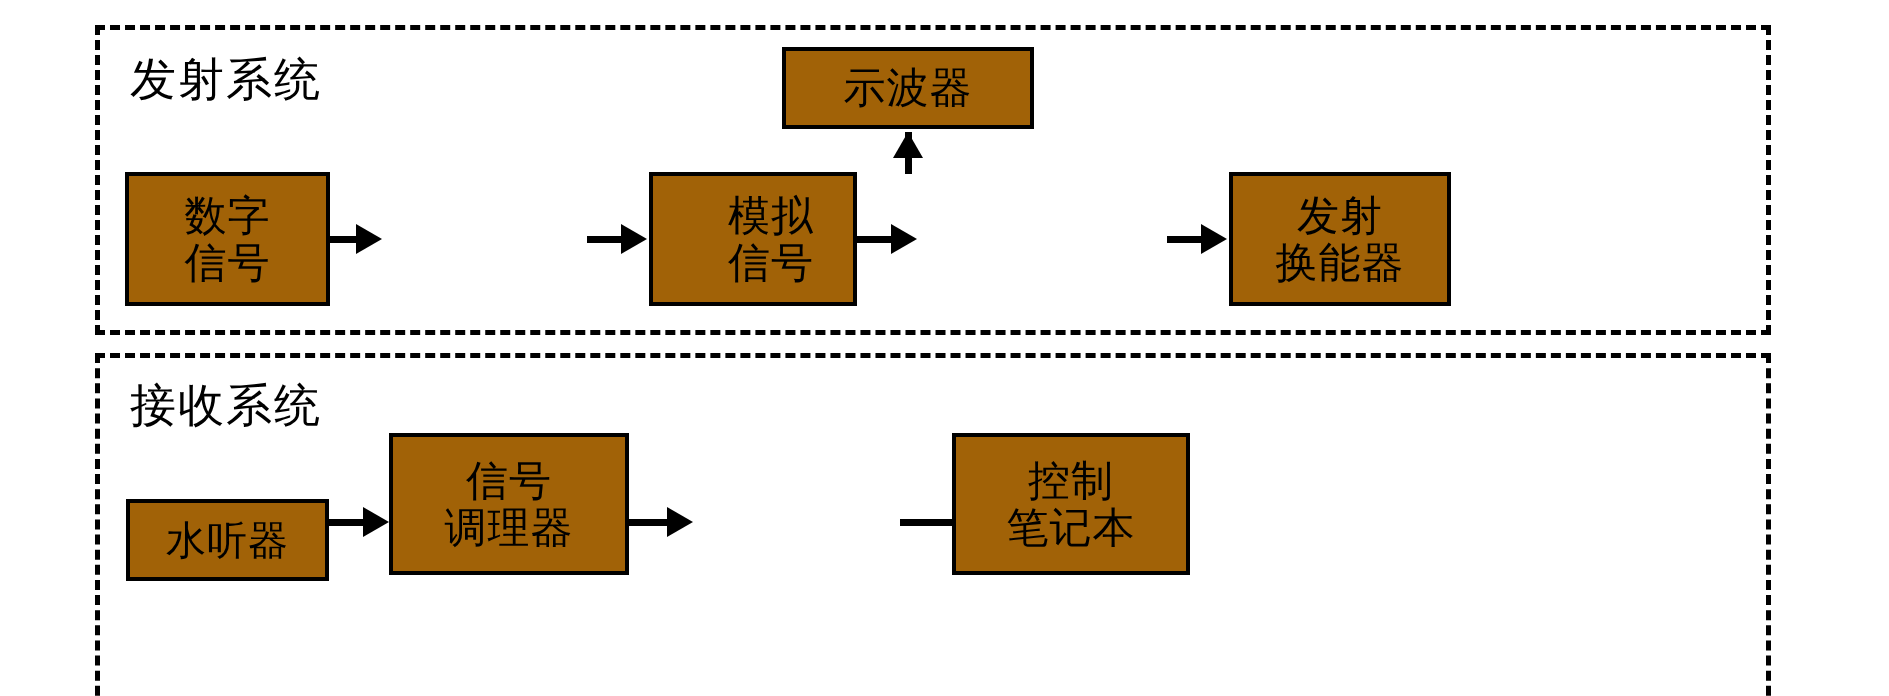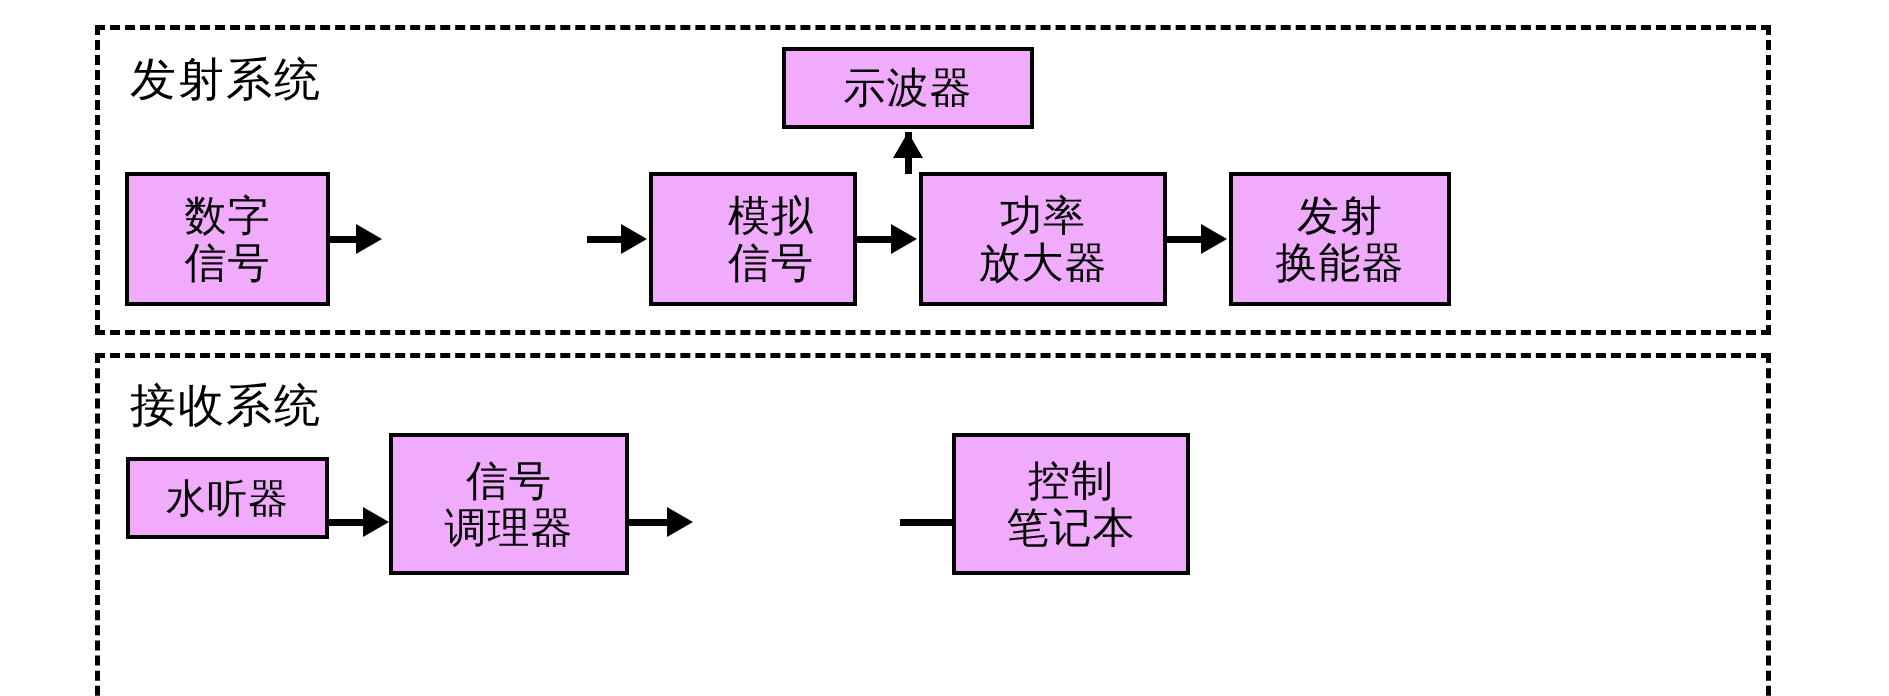--- a/index.html
+++ b/index.html
@@ -26,21 +26,21 @@
     letter-spacing:2px;
     white-space:nowrap;
     font-family:"DejaVu Serif","Liberation Serif",serif;
   }
 
   
   .node{
     position:absolute;
     box-sizing:border-box;
     border:4px solid #000;
-    background:#f0abfc;
+    background:#a16207;
     display:flex;
     align-items:center;
     justify-content:center;
     text-align:center;
     font-size:42px;
     line-height:1.12;
     letter-spacing:1px;
     white-space:pre-line;
     font-family:"DejaVu Serif","Liberation Serif",serif;
   }
@@ -99,36 +99,34 @@
   </div>
 
   <div class="node" style="left:649px;top:152px;width:208px;height:134px;padding-left:36px;">模拟
 信号</div>
 
   <div class="arrow-h" style="left:857px;top:219px;width:62px;">
     <div class="shaft" style="width:38px;"></div>
     <div class="head" style="left:34px;"></div>
   </div>
 
-  <div class="node" style="left:919px;top:152px;width:248px;height:134px;">功率
-放大器</div>
 
   <div class="arrow-h" style="left:1167px;top:219px;width:62px;">
     <div class="shaft" style="width:38px;"></div>
     <div class="head" style="left:34px;"></div>
   </div>
 
   <div class="node" style="left:1229px;top:152px;width:222px;height:134px;">发射
 换能器</div>
 
   <div class="system-panel" style="left:95px;top:333px;width:1676px;height:358px;"></div>
 
   <div class="system-title" style="left:130px;top:362px;">接收系统</div>
 
-  <div class="node small" style="left:126px;top:437px;width:203px;height:82px;">水听器</div>
+  <div class="node small" style="left:126px;top:479px;width:203px;height:82px;">水听器</div>
 
   <div class="arrow-h" style="left:329px;top:502px;width:62px;">
     <div class="shaft" style="width:38px;"></div>
     <div class="head" style="left:34px;"></div>
   </div>
 
   <div class="node" style="left:389px;top:413px;width:240px;height:142px;">信号
 调理器</div>
 
   <div class="arrow-h" style="left:629px;top:502px;width:66px;">

